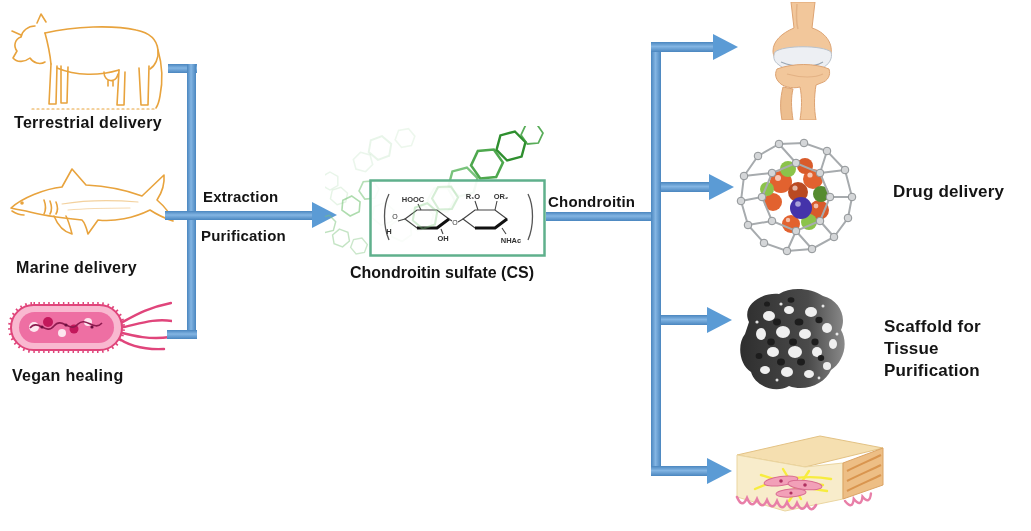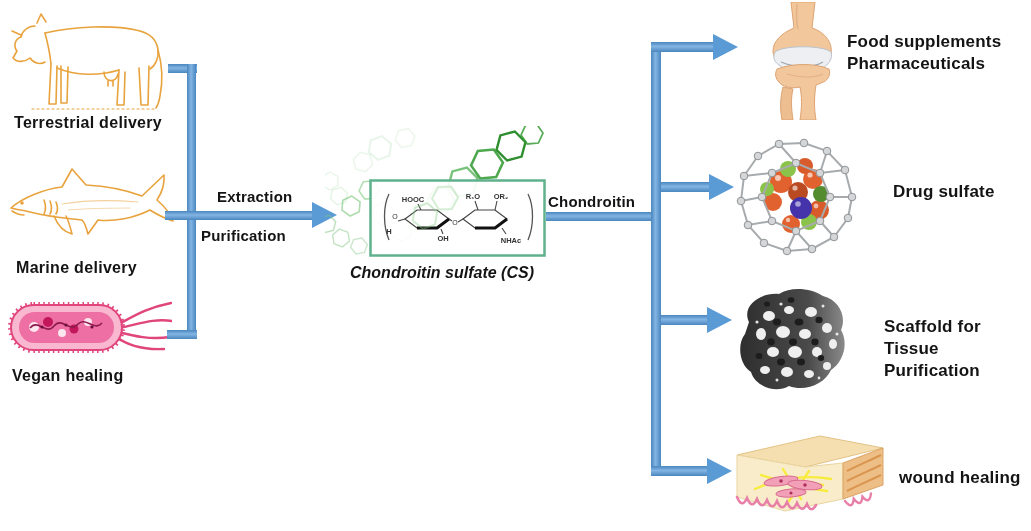--- a/index.html
+++ b/index.html
@@ -9,21 +9,21 @@
   .abs { position:absolute; }
   .bar { position:absolute; background:linear-gradient(180deg,#4a86bf 0%,#83b5e3 45%,#4a86bf 100%); }
   .bar.v { background:linear-gradient(90deg,#4a86bf 0%,#83b5e3 45%,#4a86bf 100%); }
   .ah { position:absolute; width:0; height:0;
         border-top:13px solid transparent; border-bottom:13px solid transparent;
         border-left:25px solid #5B9BD5; }
   .lbl { position:absolute; font-weight:bold; color:#141414; white-space:nowrap; }
   .lbl-src { font-size:16px; letter-spacing:.3px; }
   .lbl-mid { font-size:15px; letter-spacing:.2px; }
   .lbl-app { font-size:17px; line-height:22px; letter-spacing:.2px; }
-  .lbl-cs  { font-size:16px; text-align:center;font-style:italic; }
+  .lbl-cs  { font-size:16px; text-align:center; }
 </style>
 </head>
 <body>
 
 <div class="canvas">
 
   <svg class="abs" style="left:4px;top:6px" width="168" height="106" viewBox="0 0 168 106">
     <g stroke="#E8A33D" stroke-width="1.6" fill="none" stroke-linecap="round" stroke-linejoin="round">
       <path d="M33,17 l4,-9 l5,8"></path>
       <path d="M17,29 l-9,-4"></path>
@@ -76,21 +76,21 @@
     <circle cx="88" cy="39" r="1.6" fill="#6d1040"></circle>
   </svg>
   <div class="lbl lbl-src" style="left:12px;top:367px">Vegan healing</div>
 
   <div class="bar" style="left:168px;top:64px;width:29px;height:9px"></div>
   <div class="bar v" style="left:187px;top:64px;width:9px;height:275px"></div>
   <div class="bar" style="left:167px;top:330px;width:30px;height:9px"></div>
   <div class="bar" style="left:165px;top:211px;width:148px;height:9px"></div>
   <div class="ah" style="left:312px;top:202px"></div>
 
-  <div class="lbl lbl-mid" style="left:217px;top:188px">Extraction</div>
+  <div class="lbl lbl-mid" style="left:203px;top:188px">Extraction</div>
   <div class="lbl lbl-mid" style="left:201px;top:227px">Purification</div>
 
   <svg class="abs" style="left:325px;top:126px" width="226" height="136" viewBox="0 0 226 136" xmlns="http://www.w3.org/2000/svg" xmlns:xlink="http://www.w3.org/1999/xlink">
     <defs>
       <polygon id="hex" points="0,-10 8.66,-5 8.66,5 0,10 -8.66,5 -8.66,-5" fill="none"></polygon>
     </defs>
 
     <g stroke-width="1.6">
       <use xlink:href="#hex" href="#hex" transform="translate(5,55) scale(0.9)" stroke="#A5D6A7" opacity="0.25"></use>
       <use xlink:href="#hex" href="#hex" transform="translate(14,70) scale(0.9) rotate(12)" stroke="#A5D6A7" opacity="0.28"></use>
@@ -158,24 +158,20 @@
 
   <svg class="abs" style="left:763px;top:2px" width="80" height="118" viewBox="0 0 80 118">
     <path d="M28,0 L52,0 L49,26 C62,30 70,41 68,52 C66,61 56,66 44,66 L34,66 C21,66 10,59 10,49 C10,39 19,31 31,26 Z" fill="#F2C79B" stroke="#DDA372" stroke-width="1"></path>
     <path d="M34,2 C33,14 33,20 35,27" stroke="#E3B285" stroke-width="1.5" fill="none"></path>
     <path d="M12,50 C20,43 60,43 68,50 C70,56 66,63 59,66 C40,72 24,70 16,63 C10,59 10,54 12,50 Z" fill="#EDEFF3" stroke="#B9C2CC" stroke-width="1"></path>
     <path d="M18,60 C32,66 50,66 60,60" stroke="#9AA6B2" stroke-width="1.2" fill="none"></path>
     <path d="M14,67 C30,61 52,61 66,67 C68,73 65,79 58,81 L53,83 C51,95 51,107 53,118 L37,118 C39,105 39,95 37,85 C29,87 19,85 15,79 C12,75 12,71 14,67 Z" fill="#F2C79B" stroke="#DDA372" stroke-width="1"></path>
     <path d="M20,85 C17,97 17,107 19,118 L30,118 C28,105 28,95 30,87 Z" fill="#EDBE8F" stroke="#DDA372" stroke-width="1"></path>
     <path d="M24,72 C38,76 52,76 60,72" stroke="#E3B285" stroke-width="1.2" fill="none"></path>
   </svg>
-  <div class="lbl lbl-app" style="left:847px;top:31px">
-    <div>Food supplements</div>
-    <div>Pharmaceuticals</div>
-  </div>
 
   <svg class="abs" style="left:731px;top:132px" width="130" height="130" viewBox="0 0 130 130">
     <g stroke="#A7ABAE" stroke-width="2" fill="none">
       <polygon points="121,65 114,38 96,19 73,11 48,12 27,24 13,44 10,69 17,93 33,111 56,119 81,117 103,105 117,86"></polygon>
       <path d="M121,65 L99,65 M114,38 L89,41 M48,12 L65,31 M13,44 L41,41 M17,93 L41,89 M56,119 L65,99 M103,105 L89,89 M96,19 L89,41 M10,69 L31,65 M81,117 L65,99"></path>
     </g>
     <g>
       <circle cx="50" cy="50" r="11" fill="#E2622F"></circle>
       <circle cx="82" cy="47" r="10" fill="#E2622F"></circle>
       <circle cx="42" cy="70" r="9" fill="#E2622F"></circle>
@@ -217,21 +213,21 @@
           <circle cx="65" cy="31" r="3.8"></circle>
         <circle cx="41" cy="41" r="3.8"></circle>
           <circle cx="31" cy="65" r="3.8"></circle>
           <circle cx="41" cy="89" r="3.8"></circle>
         <circle cx="65" cy="99" r="3.8"></circle>
           <circle cx="89" cy="89" r="3.8"></circle>
       </g>
     </g>
   </svg>
   <div class="lbl lbl-app" style="left:893px;top:181px">
-    <div>Drug sulfate</div>
+    <div>Drug delivery</div>
   </div>
 
   <svg class="abs" style="left:731px;top:282px" width="122" height="120" viewBox="0 0 122 120">
     <defs>
       <linearGradient id="scafg" x1="0" y1="0" x2="1" y2="0">
         <stop offset="0" stop-color="#2e2e2e"></stop>
           <stop offset="0.65" stop-color="#4a4a4a"></stop>
           <stop offset="1" stop-color="#8a8a8a"></stop>
       </linearGradient>
     </defs>
@@ -303,16 +299,15 @@
       <ellipse cx="80" cy="58" rx="17" ry="4.5" fill="#F2A0B8" stroke="#D96C92" stroke-width="1" transform="rotate(6 80 58)"></ellipse>
       <ellipse cx="66" cy="66" rx="15" ry="4" fill="#F2A0B8" stroke="#D96C92" stroke-width="1" transform="rotate(-4 66 66)"></ellipse>
       <circle cx="56" cy="54" r="1.8" fill="#B03060"></circle>
       <circle cx="80" cy="58" r="1.8" fill="#B03060"></circle>
       <circle cx="66" cy="66" r="1.6" fill="#B03060"></circle>
     </g>
     <path d="M12,70 q5,12 10,1 q5,12 10,1 q5,12 10,1 q5,12 10,1 q5,12 10,1 q5,12 10,1 q5,11 10,1 q4,10 9,1" fill="none" stroke="#E87FA8" stroke-width="2.6" stroke-linecap="round"></path>
     <path d="M120,74 q5,11 9,0 q5,11 9,0 q5,10 9,-1" fill="none" stroke="#E87FA8" stroke-width="2.4" stroke-linecap="round" transform="rotate(-14 120 74)"></path>
   </svg>
   <div class="lbl lbl-app" style="left:899px;top:467px;line-height:21px">
-    <div>wound healing</div>
   </div>
 
 </div>
 
 </body></html>

